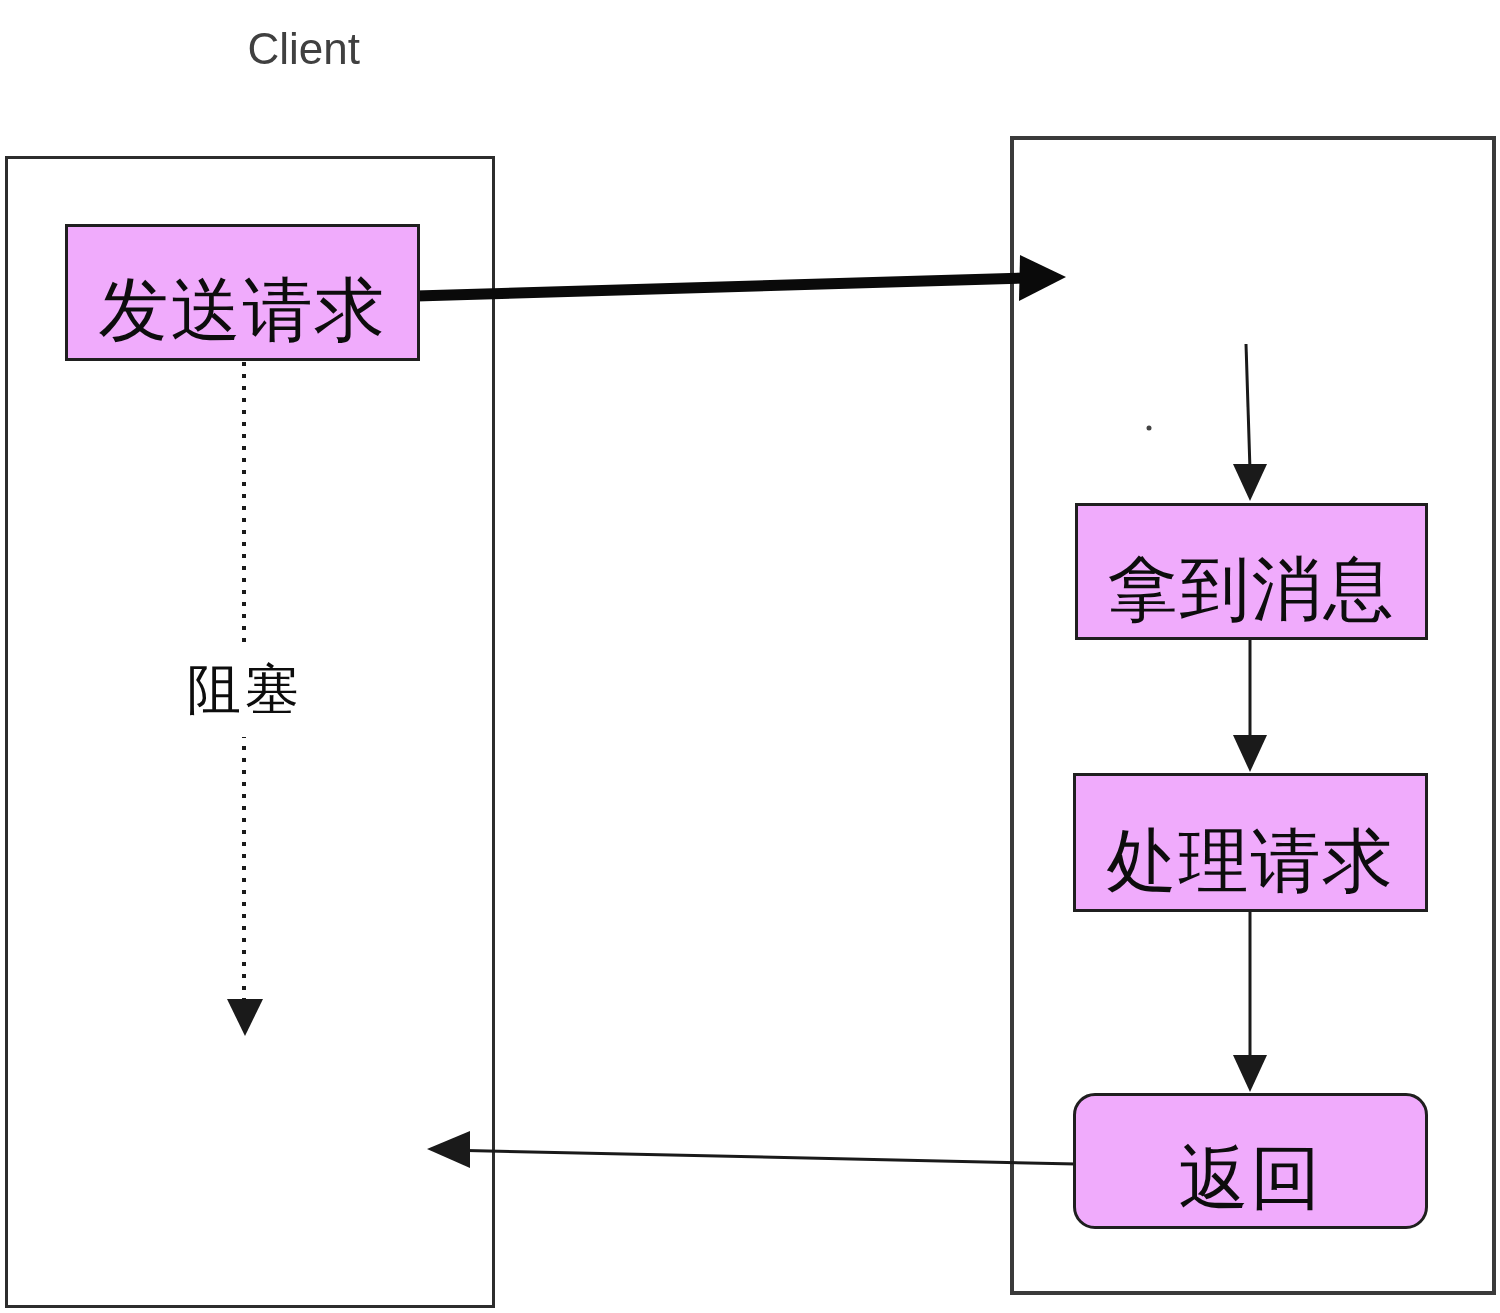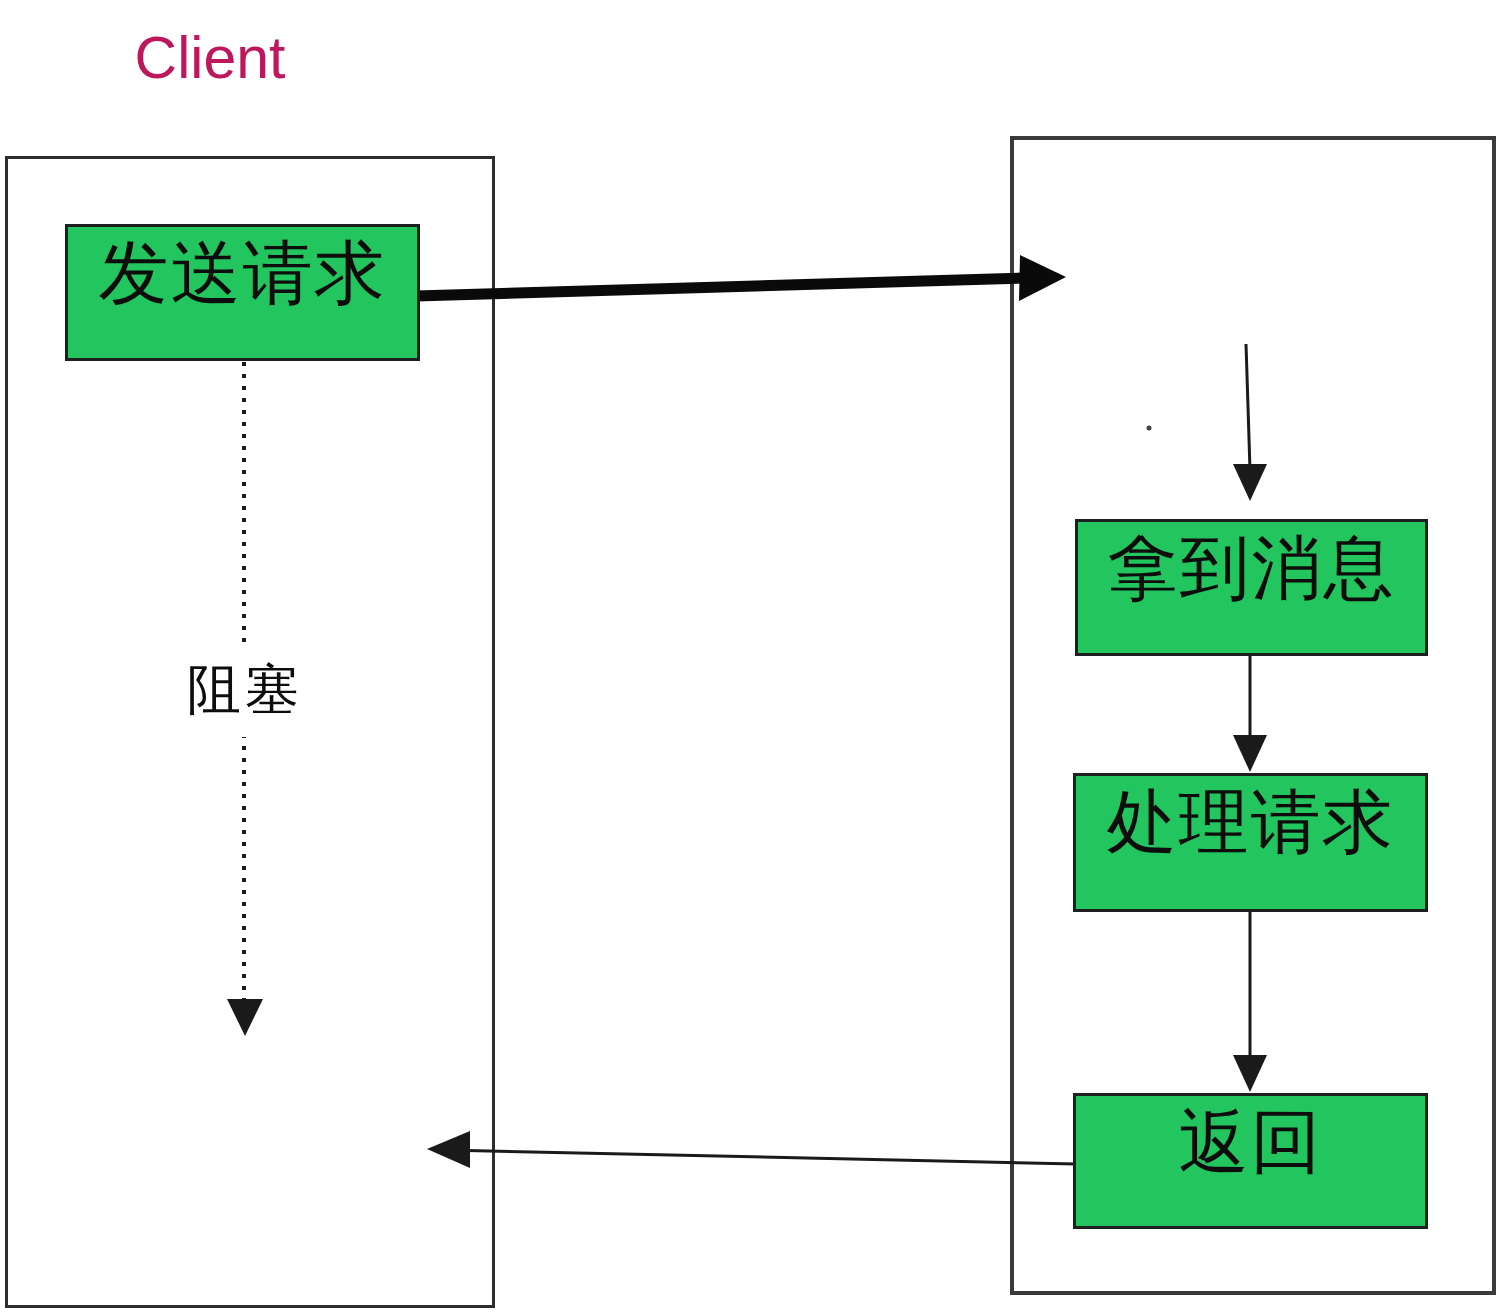--- a/index.html
+++ b/index.html
@@ -32,45 +32,45 @@
     border: 4px solid #3a3a3a;
   }
   .wires {
     position: absolute;
     left: 0; top: 0;
     z-index: 2;
   }
   .title {
     position: absolute;
     z-index: 3;
-    font-size: 59px;
-    color: #be185d;
-    text-align: center;
+    font-size: 44px;
+    color: #404040;
+    text-align: right;
     white-space: nowrap;
   }
   .title.client { left: 60px;  top: 24px;  width: 300px; }
   .title.server { left: 1065px; top: 10px; width: 300px; }
   .node {
     position: absolute;
     z-index: 3;
-    background: #22c55e;
+    background: #f0abfc;
     border: 3px solid #1f1f1f;
     display: flex;
-    align-items: flex-start;
+    align-items: flex-end;
     justify-content: center;
     font-size: 70px;
     letter-spacing: 2px;
     color: #0d0d0d;
     text-align: center;
   }
   .node.send        { left: 65px;   top: 224px;  width: 349px; height: 131px; }
   .node.receive     { left: 1068px; top: 208px;  width: 349px; height: 130px; }
-  .node.get-message { left: 1075px; top: 519px;  width: 347px; height: 131px; }
+  .node.get-message { left: 1075px; top: 503px;  width: 347px; height: 131px; }
   .node.process     { left: 1073px; top: 773px;  width: 349px; height: 133px; }
-  .node.return      { left: 1073px; top: 1093px; width: 349px; height: 130px; }
+  .node.return      { left: 1073px; top: 1093px; width: 349px; height: 130px; border-radius: 22px; }
   .node.get-return  { left: 70px;   top: 1040px; width: 349px; height: 200px; }
   .node.get-return .wrap2 {
     width: 292px;
     line-height: 97px;
     word-break: break-all;
   }
   .blocking {
     position: absolute;
     z-index: 3;
     left: 150px; top: 648px;

